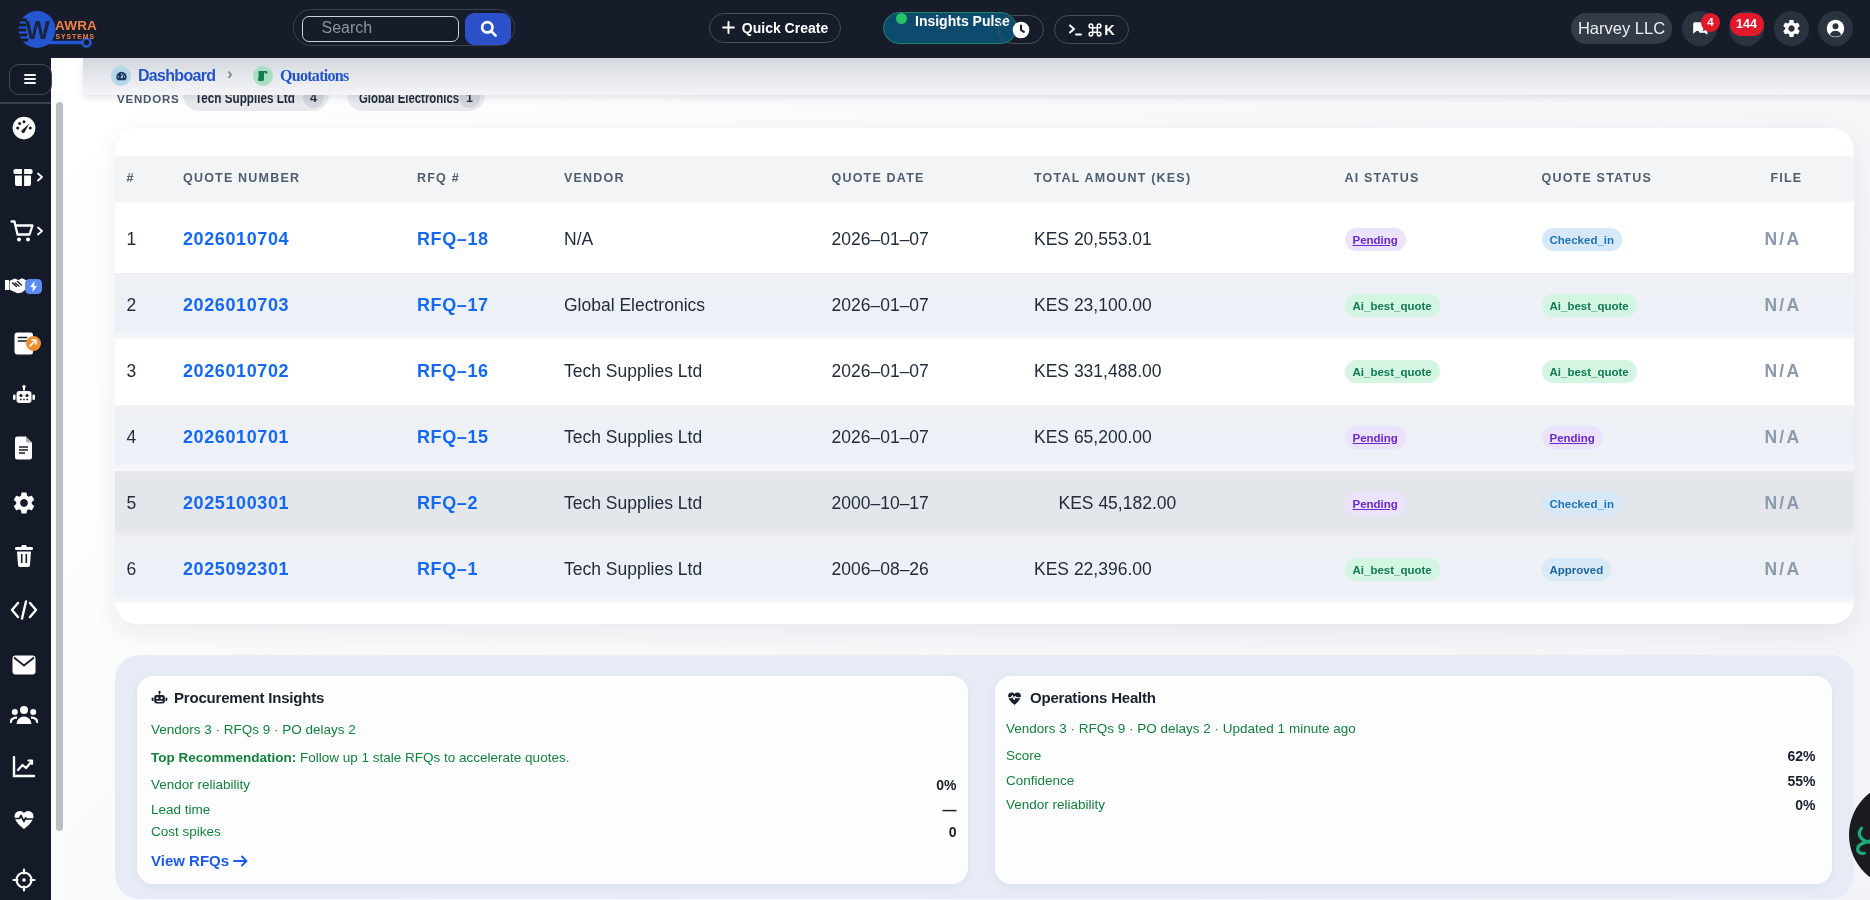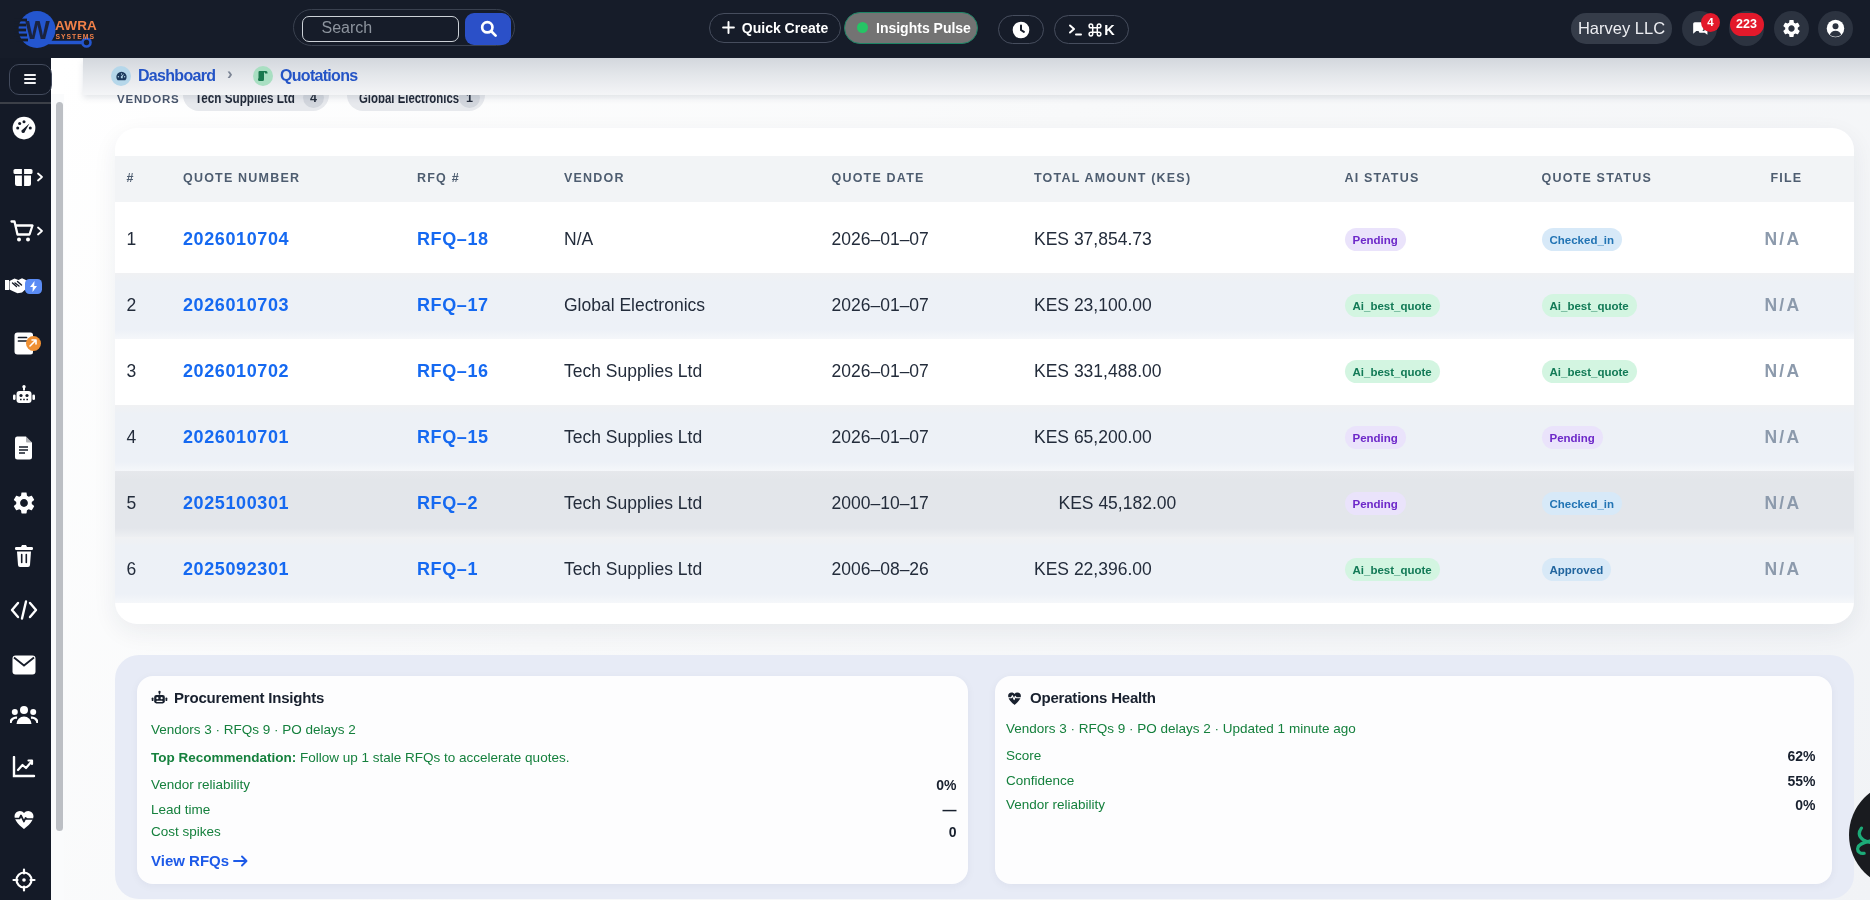--- a/index.html
+++ b/index.html
@@ -36,21 +36,21 @@
   .tcard { position:absolute; left:114.5px; top:127.5px; width:1739px; height:496.5px; background:#fff;
            border-radius:22px; box-shadow:0 8px 24px rgba(30,40,70,.07); z-index:2; }
   .thead { position:absolute; left:0; top:28px; width:100%; height:46.5px; background:#f2f4f6;
            font-size:12.5px; font-weight:700; letter-spacing:1.2px; color:#4e5d70; }
   .thead span { position:absolute; top:15px; }
   .trow { position:absolute; left:0; width:100%; height:66px; font-size:17.5px; color:#232c3b; }
   .trow .cell { position:absolute; top:22px; }
   .trow a { color:#1569f1; font-weight:700; text-decoration:none; font-size:18px; letter-spacing:0.6px; }
   .pill { position:absolute; top:21px; height:23px; border-radius:12px; font-size:11.5px; font-weight:700;
           display:flex; align-items:center; padding:0 8px; }
-  .p-purple { background:#eae3fb; color:#6d28c9; }
+  .p-purple { background:#eae3fb; color:#6d28c9;text-decoration:underline; }
   .p-blue   { background:#d7e9f8; color:#2274b4; }
   .p-green  { background:#d3f5e1; color:#127a56; }
   .p-blue2  { background:#d8e9f7; color:#21659e; }
   .na { color:#8c9aac; font-weight:700; letter-spacing:2.2px; }
 
   
   .insights { position:absolute; left:114.5px; top:655px; width:1739px; height:244px; background:#e7ebf6; border-radius:24px; z-index:2; }
   .icard { position:absolute; top:21px; height:208px; background:#fdfdfe; border-radius:16px; box-shadow:0 2px 8px rgba(30,40,70,.05); }
   .icard h3 { position:absolute; font-size:15px; font-weight:700; color:#18202e; letter-spacing:-0.2px; }
   .irow { position:absolute; font-size:13.5px; color:#15803d; }
@@ -89,21 +89,21 @@
         <line x1="15.5" y1="15.5" x2="21" y2="21"></line>
       </svg>
   </div>
 
   <div class="abs" style="left:709px; top:12.5px; width:132px; height:30.5px; border:1.5px solid #464d5d; border-radius:15.5px; display:flex; align-items:center; justify-content:center; color:#fff; font-size:14px; font-weight:700;">
     <svg width="13" height="13" viewBox="0 0 12 12" style="margin-right:7px">
         <path d="M6 1v10M1 6h10" stroke="#fff" stroke-width="1.8" stroke-linecap="round"></path>
       </svg>Quick Create
   </div>
 
-  <div class="abs" style="left:844px; top:11.5px; width:134px; height:32px; background:#737373; border:1.5px solid #1d8465; border-radius:16px; display:flex; align-items:center; color:#fff; font-size:14px; font-weight:700; padding-left:12px;">
+  <div class="abs" style="left:883px; top:11.5px; width:134px; height:32px; background:#0c4a6e; border:1.5px solid #1d8465; border-radius:16px; display:flex; align-items:flex-start; color:#fff; font-size:14px; font-weight:700; padding-left:12px;">
     <span style="width:11px; height:11px; border-radius:50%; background:#25c465; margin-right:8px;"></span>Insights Pulse
   </div>
 
   <div class="abs" style="left:998px; top:15px; width:46px; height:29px; border:1.5px solid #464d5d; border-radius:14.5px; display:flex; align-items:center; justify-content:center;">
     <svg width="20" height="20" viewBox="0 0 24 24">
         <circle cx="12" cy="12" r="10" fill="#fff"></circle>
         <path d="M12 6.5V12l3.5 2.2" stroke="#161c29" stroke-width="2.4" fill="none" stroke-linecap="round"></path>
       </svg>
   </div>
 
@@ -119,21 +119,21 @@
 
   <div class="abs" style="left:1571px; top:13px; width:101px; height:30.5px; background:#353c49; border-radius:15px; display:flex; align-items:center; justify-content:center; color:#edeef2; font-size:16.5px;">Harvey LLC</div>
   <div class="abs" style="left:1681.5px; top:11px; width:35px; height:35px; background:#2c3340; border-radius:50%; display:flex; align-items:center; justify-content:center;">
     <svg width="19" height="19" viewBox="0 0 24 24" fill="#fff">
         <path d="M4 4h11a2 2 0 0 1 2 2v7a2 2 0 0 1-2 2H8l-4 3.5V6a2 2 0 0 1 2-2z"></path>
         <path d="M19 9h1a2 2 0 0 1 2 2v9l-3.5-2.5H13a2 2 0 0 1-2-2v-.5h6a2 2 0 0 0 2-2z"></path>
       </svg>
   </div>
   <div class="abs" style="left:1701px; top:12.5px; width:19px; height:19px; background:#e3192b; border-radius:50%; display:flex; align-items:center; justify-content:center; color:#fff; font-size:11.5px; font-weight:700; z-index:3;">4</div>
   <div class="abs" style="left:1728.5px; top:11px; width:35px; height:35px; background:#2c3340; border-radius:50%;"></div>
-  <div class="abs" style="left:1729.5px; top:12.5px; width:34px; height:23px; background:#e3192b; border-radius:11.5px; display:flex; align-items:center; justify-content:center; color:#fff; font-size:12.5px; font-weight:700; z-index:3;">223</div>
+  <div class="abs" style="left:1729.5px; top:12.5px; width:34px; height:23px; background:#e3192b; border-radius:11.5px; display:flex; align-items:center; justify-content:center; color:#fff; font-size:12.5px; font-weight:700; z-index:3;">144</div>
   <div class="abs" style="left:1773.5px; top:11px; width:35px; height:35px; background:#2c3340; border-radius:50%; display:flex; align-items:center; justify-content:center;">
     <svg width="21" height="21" viewBox="0 0 24 24" fill="#fff">
         <path d="M19.14 12.94c.04-.3.06-.61.06-.94 0-.32-.02-.64-.07-.94l2.03-1.58c.18-.14.23-.41.12-.61l-1.92-3.32c-.12-.22-.37-.29-.59-.22l-2.39.96c-.5-.38-1.03-.7-1.62-.94l-.36-2.54c-.04-.24-.24-.41-.48-.41h-3.84c-.24 0-.43.17-.47.41l-.36 2.54c-.59.24-1.13.57-1.62.94l-2.39-.96c-.22-.08-.47 0-.59.22L2.74 8.87c-.12.21-.08.47.12.61l2.03 1.58c-.05.3-.09.63-.09.94s.02.64.07.94l-2.03 1.58c-.18.14-.23.41-.12.61l1.92 3.32c.12.22.37.29.59.22l2.39-.96c.5.38 1.03.7 1.62.94l.36 2.54c.05.24.24.41.48.41h3.84c.24 0 .44-.17.47-.41l.36-2.54c.59-.24 1.13-.56 1.62-.94l2.39.96c.22.08.47 0 .59-.22l1.92-3.32c.12-.22.07-.47-.12-.61l-2.01-1.58zM12 15.6c-1.98 0-3.6-1.62-3.6-3.6s1.62-3.6 3.6-3.6 3.6 1.62 3.6 3.6-1.62 3.6-3.6 3.6z"></path>
       </svg>
   </div>
   <div class="abs" style="left:1818px; top:11px; width:35px; height:35px; background:#2c3340; border-radius:50%; display:flex; align-items:center; justify-content:center;">
     <svg width="21" height="21" viewBox="0 0 24 24" fill="#fff">
         <circle cx="12" cy="12" r="10"></circle>
         <circle cx="12" cy="9.5" r="3.4" fill="#2c3340"></circle>
         <path d="M5.5 19a7 7 0 0 1 13 0 10 10 0 0 1-13 0z" fill="#2c3340"></path>
@@ -270,21 +270,21 @@
         <path d="M12 3a9.5 9.5 0 0 0-9.5 9.5c0 2.5 1 4.8 2.5 6.5h14A9.46 9.46 0 0 0 21.5 12.5 9.5 9.5 0 0 0 12 3zm0 3.2a1.2 1.2 0 1 1 0 2.4 1.2 1.2 0 0 1 0-2.4zM6.2 13.7a1.2 1.2 0 1 1 0-2.4 1.2 1.2 0 0 1 0 2.4zm6.8 1.8a2.4 2.4 0 0 1-2.4-2.4c0-.9.5-1.7 1.2-2.1l4.9-4.2-2.6 5.6c.6 1.5-.1 3.1-1.1 3.1zm4.8-1.8a1.2 1.2 0 1 1 0-2.4 1.2 1.2 0 0 1 0 2.4z"></path>
       </svg>
   </div>
   <a style="left:55px;" href="#">Dashboard</a>
   <span class="abs" style="left:144px; top:6px; color:#7b8494; font-size:17px; z-index:6; font-weight:700;">›</span>
   <div class="crumb-ic" style="left:170.4px; background:#a9dfc2;">
     <svg width="12" height="12" viewBox="0 0 24 24" fill="#19794e">
         <path d="M5 2h13a3 3 0 0 1 3 3v2h-5V5.5a1 1 0 0 0-2 0V19a3 3 0 0 1-3 3H5a3 3 0 0 1-3-3v-2h10v1.5a2.5 2.5 0 0 0 .5 1.5H4.5A1.5 1.5 0 0 1 3 18.5V4A2 2 0 0 1 5 2zm2 5h6v2H7V7zm0 4h6v2H7v-2z"></path>
       </svg>
   </div>
-  <a style="left:197px;" href="#">Quotations</a>
+  <a style="left:197px;font-family:Liberation Serif, serif;" href="#">Quotations</a>
 </div>
 
 <div class="vendors-label">VENDORS</div>
 <div class="chip" style="left:183px; width:146px;">
     <span style="display:inline-block; width:101px; overflow:visible;"><span style="display:inline-block; transform:scaleX(.78); transform-origin:0 50%; white-space:nowrap;">Tech Supplies Ltd</span></span>
     <span class="cnt">4</span>
   </div>
 <div class="chip" style="left:347px; width:138px;">
     <span style="display:inline-block; width:100px; overflow:visible;"><span style="display:inline-block; transform:scaleX(.76); transform-origin:0 50%; white-space:nowrap;">Global Electronics</span></span>
     <span class="cnt">1</span>
@@ -302,21 +302,21 @@
     <span style="left:1427px">QUOTE STATUS</span>
     <span style="left:1656px">FILE</span>
   </div>
 
   <div class="trow" style="top:79.5px; background:#fff;">
     <span class="cell" style="left:12px">1</span>
     <a class="cell" style="left:68.5px" href="#">2026010704</a>
     <a class="cell" style="left:302.5px" href="#">RFQ–18</a>
     <span class="cell" style="left:449.5px">N/A</span>
     <span class="cell" style="left:717px">2026–01–07</span>
-    <span class="cell" style="left:919.5px">KES 37,854.73</span>
+    <span class="cell" style="left:919.5px">KES 20,553.01</span>
     <span class="pill p-purple" style="left:1230px">Pending</span>
     <span class="pill p-blue" style="left:1427px">Checked_in</span>
     <span class="cell na" style="left:1650px">N/A</span>
   </div>
 
   <div class="trow" style="top:145.5px; background:linear-gradient(180deg,#f0f1f3 0%,#edf1f6 14%,#edf1f7 86%,#f5f7fa 100%);">
     <span class="cell" style="left:12px">2</span>
     <a class="cell" style="left:68.5px" href="#">2026010703</a>
     <a class="cell" style="left:302.5px" href="#">RFQ–17</a>
     <span class="cell" style="left:449.5px">Global Electronics</span>

